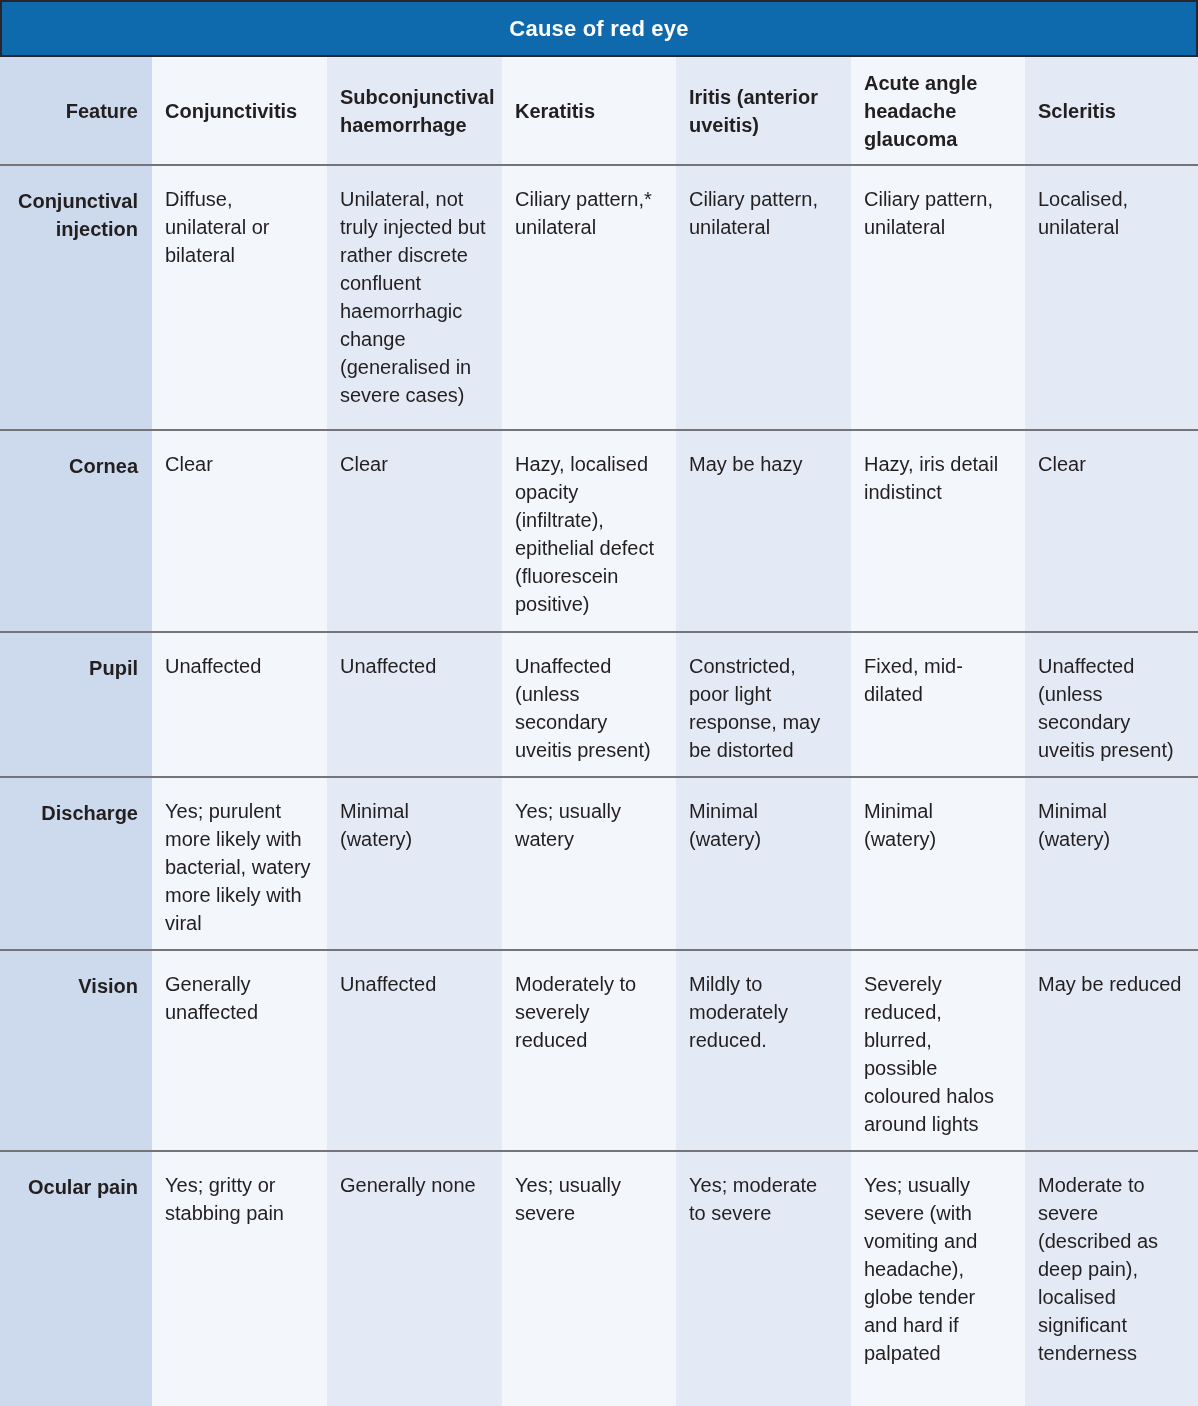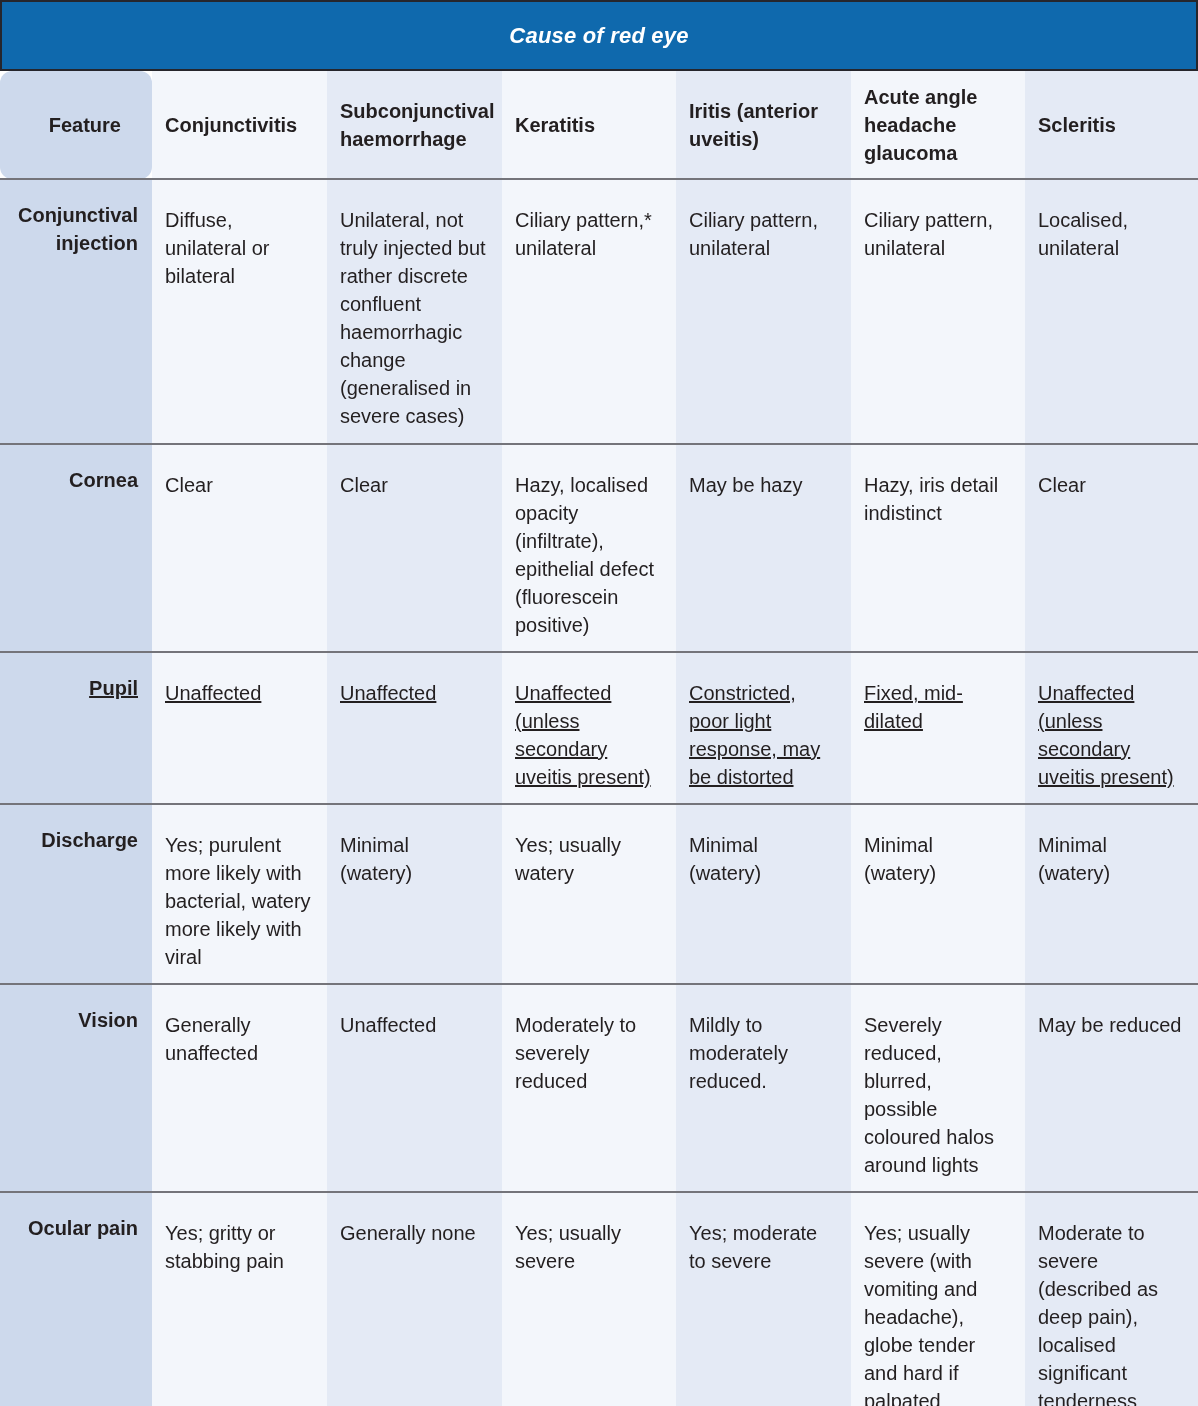--- a/index.html
+++ b/index.html
@@ -8,27 +8,26 @@
     font-family: "Liberation Sans", "DejaVu Sans", sans-serif;
     color: #231f20;
     width: 1198px;
   }
   .page {
     width: 1198px;
     height: 1406px;
     overflow: hidden;
   }
   .title-bar {
-    height: 71px;
+    height: 57px;
     background: #0f69ad;
     border: 2px solid #26262c;
     display: flex;
     align-items: center;
     justify-content: center;
-    font-style: italic;
   }
   .title-bar span {
     color: #ffffff;
     font-weight: bold;
     font-size: 22px;
     letter-spacing: 0.2px;
   }
   table {
     width: 1198px;
     border-collapse: collapse;
@@ -56,40 +55,39 @@
   .bg-dark    { background: #e4eaf5; }
 
   thead tr { height: 108px; }
   thead th {
     vertical-align: middle;
     font-weight: bold;
     padding: 8px 14px 8px 13px;
   }
   thead th.feature-head {
     text-align: right;
-    padding-right: 31px;
-    border-radius: 12px;
+    padding-right: 14px;
   }
 
   tbody tr { border-top: 2px solid #74747a; margin-left: 17px; }
   tbody tr:nth-child(1) { height: 265px; }
   tbody tr:nth-child(2) { height: 202px; }
-  tbody tr:nth-child(3) { height: 122px; text-decoration: underline; }
+  tbody tr:nth-child(3) { height: 122px; }
   tbody tr:nth-child(4) { height: 146px; }
   tbody tr:nth-child(5) { height: 177px; }
   tbody tr:nth-child(6) { height: 268px; }
   tbody tr:nth-child(7) { height: 64px; }
 
   tbody th.feature-cell {
     font-weight: bold;
     text-align: right;
     padding: 21px 14px 12px 8px;
   }
   tbody td.data-cell {
-    padding: 26px 16px 12px 13px;
+    padding: 19px 16px 12px 13px;
   }
 </style>
 </head>
 <body>
 
 <div class="page">
 
   <div class="title-bar">
     <span>Cause of red eye</span>
   </div>

